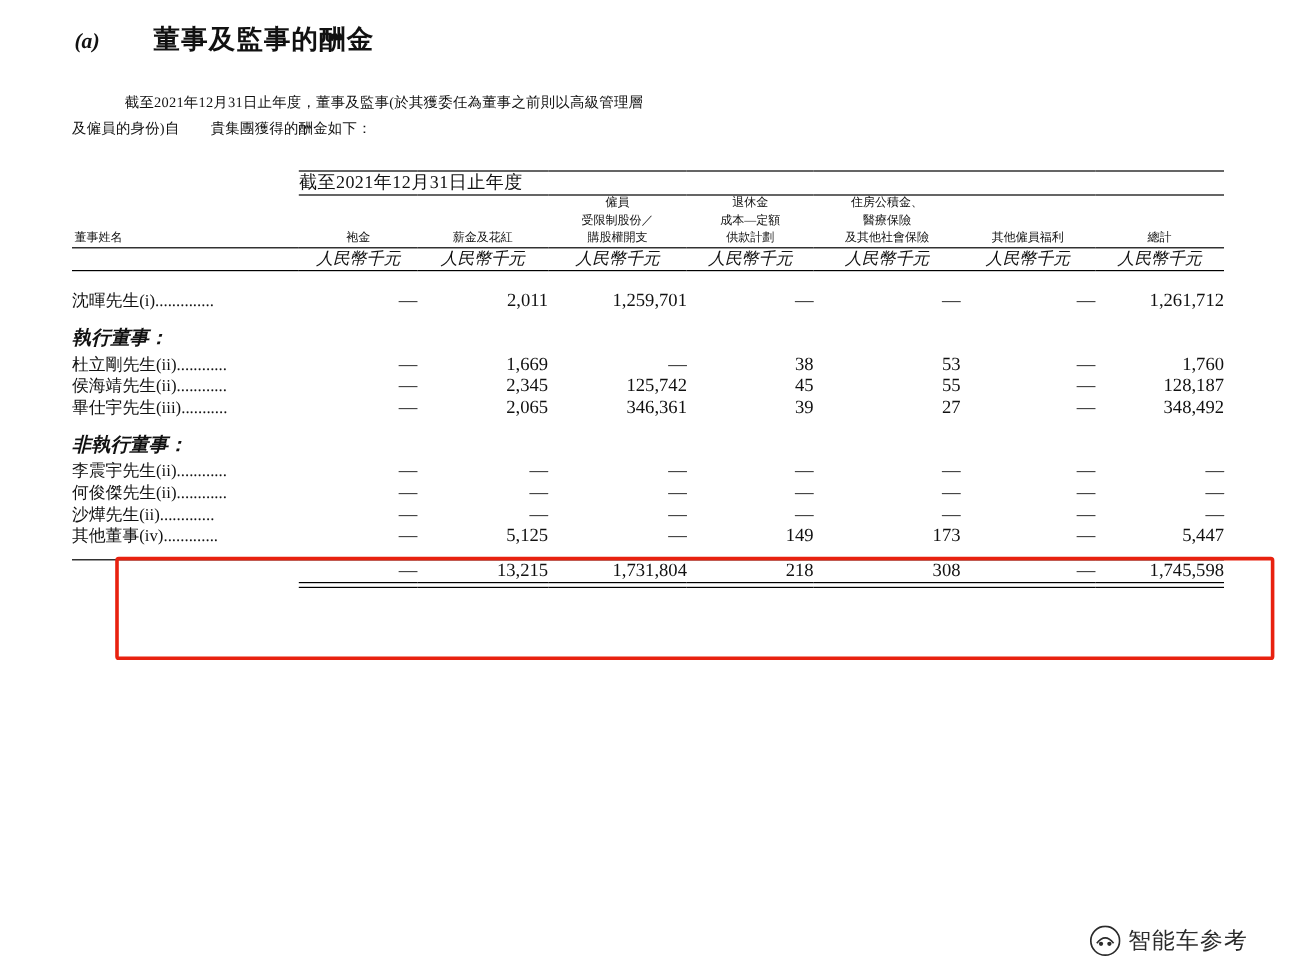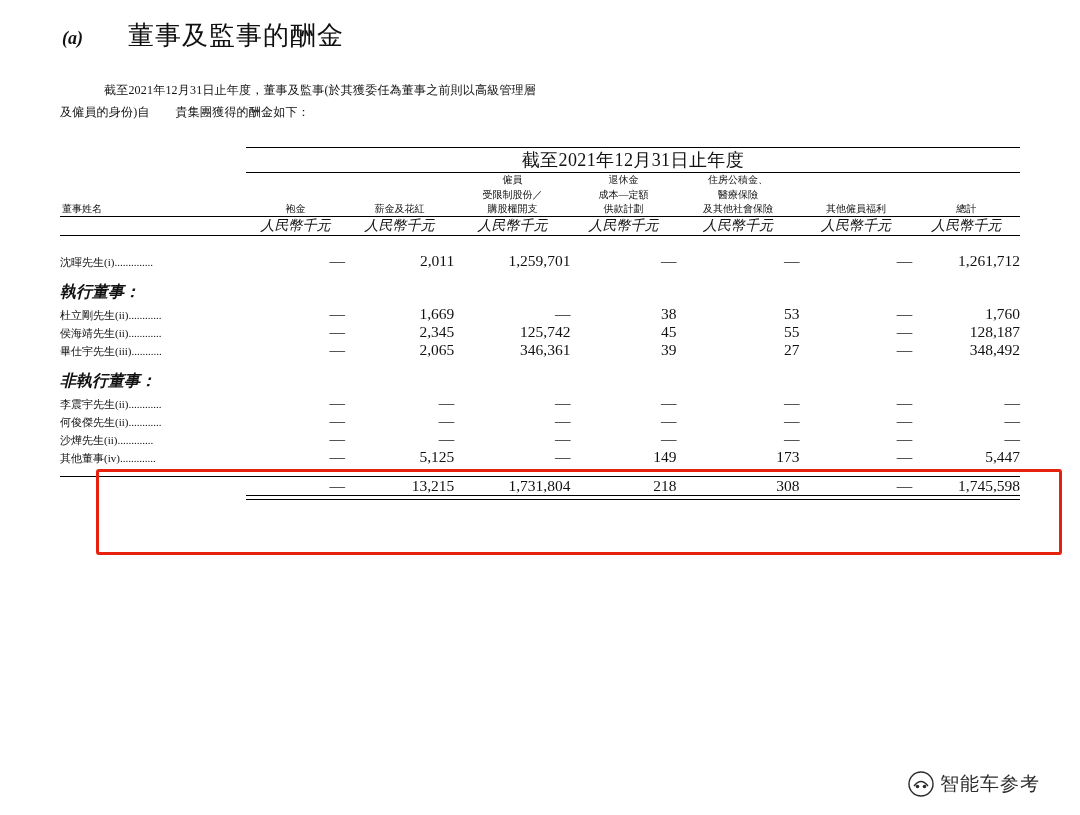--- a/index.html
+++ b/index.html
@@ -32,22 +32,22 @@
     margin-left: 2px;
   }
   .heading .marker {
     font-style: italic;
     font-weight: bold;
     font-size: 18px;
     width: 66px;
     flex: 0 0 66px;
   }
   .heading .heading-text {
-    font-weight: normal;
-    font-size: 26px;
+    font-weight: bold;
+    font-size: 22px;
     letter-spacing: 1px;
   }
 
   
   .intro {
     margin-top: 26px;
     font-size: 12px;
     line-height: 1.85;
     letter-spacing: 0.2px;
     text-align: justify;
@@ -65,22 +65,22 @@
     border-collapse: collapse;
     width: 100%;
     font-size: 15px;
   }
   table.comp td, table.comp th {
     padding: 0;
     vertical-align: bottom;
   }
 
   .colhead-group {
-    text-align: center;
-    font-size: 18px;
+    text-align: left;
+    font-size: 15px;
     padding-bottom: 5px;
     letter-spacing: 0.4px;
   }
   .rule-top {
     border-top: 1.2px solid #000;
   }
   .rule-bottom {
     border-bottom: 1.2px solid #000;
   }
 
@@ -106,21 +106,21 @@
   td.num {
     text-align: right;
     padding: 3px 6px 3px 6px;
     white-space: nowrap;
     font-size: 15.5px;
   }
   td.label {
     text-align: left;
     padding: 3px 4px 3px 2px;
     white-space: nowrap;
-    font-size: 11px;
+    font-size: 14px;
   }
   tr.group-title td {
     font-weight: bold;
     font-style: italic;
     font-size: 16px;
     padding-top: 12px;
     padding-bottom: 2px;
   }
   tr.spacer td { height: 16px; }
   tr.spacer-sm td { height: 10px; }

